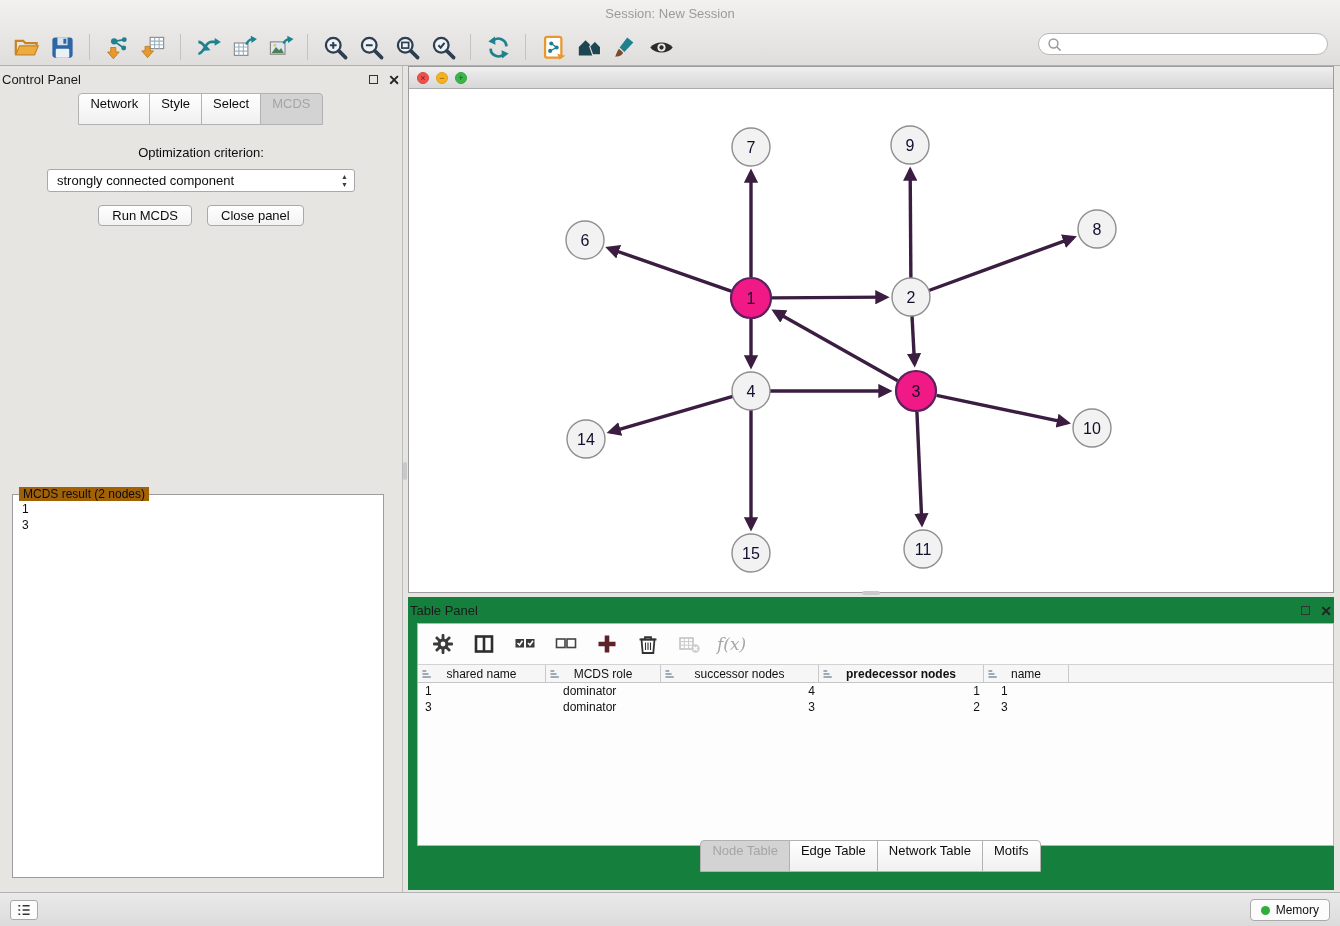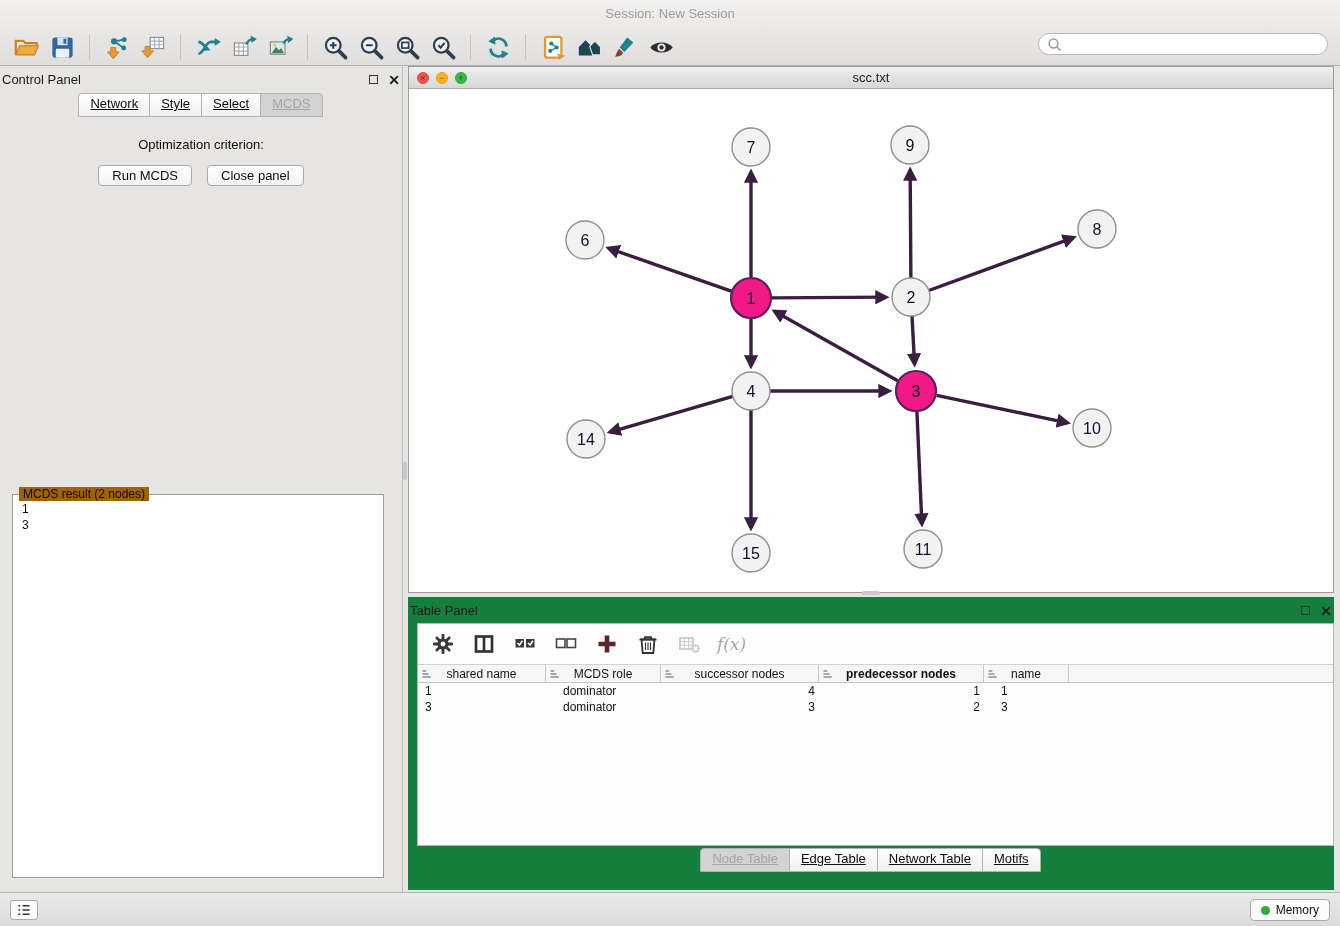--- a/index.html
+++ b/index.html
@@ -22,22 +22,22 @@
                      font-family:"Liberation Sans",sans-serif; background:transparent; }
 
   
   .control-panel { position:absolute; left:0; top:66px; width:403px; height:826px;
                    background:#e7e5e2; border-right:1px solid #bcbcbc; }
   .panel-header { height:27px; display:flex; align-items:center; padding:0 2px; font-size:13px; color:#1a1a1a; }
   .win-btns { margin-left:auto; display:flex; gap:10px; align-items:center; }
   .float-icon { width:9px; height:9px; border:1.5px solid #333; display:inline-block; }
   .close-icon { font-size:14px; font-weight:bold; color:#222; line-height:10px; }
   .tabbar { display:flex; justify-content:center; }
-  .tab { font-size:13px; padding:2px 11px 5px; background:linear-gradient(#ffffff,#f0f0f0);
-         border:1px solid #b2b2b2; margin-left:-1px; color:#0c0c0c; cursor:default;text-decoration:underline; }
+  .tab { font-size:13px; padding:2px 11px 13px; background:linear-gradient(#ffffff,#f0f0f0);
+         border:1px solid #b2b2b2; margin-left:-1px; color:#0c0c0c; cursor:default; }
   .tab:first-child { border-radius:4px 0 0 0; }
   .tab:last-child { border-radius:0 4px 0 0; }
   .tab.active { background:#d3d3d3; color:#a5a5a5; }
   .opt-label { margin-top:20px; text-align:center; font-size:13px; color:#0c0c0c; }
   .dropdown { position:relative; margin:9px auto 0; width:308px; height:23px; background:#fff;
               border:1px solid #a9a9a9; border-radius:3px; font-size:13px; line-height:21px;
               padding:0 22px 0 9px; color:#0c0c0c; }
   .dd-arrows { position:absolute; right:6px; top:3px; display:flex; flex-direction:column; line-height:8px;
                font-size:7px; color:#3c3c3c; }
   .btn-row { display:flex; justify-content:center; gap:15px; margin-top:13px; }
@@ -283,41 +283,47 @@
         <span class="close-icon">✕</span>
       </span>
     </div>
     <div class="tabbar" id="cp-tabs">
         <div class="tab">Network</div>
         <div class="tab">Style</div>
         <div class="tab">Select</div>
         <div class="tab active">MCDS</div>
       </div>
     <div class="opt-label">Optimization criterion:</div>
+    <div class="dropdown">
+      <span>strongly connected component</span>
+      <span class="dd-arrows">
+          <span>▲</span>
+          <span>▼</span>
+        </span>
+    </div>
     <div class="btn-row">
       <button class="push-btn">Run MCDS</button>
       <button class="push-btn">Close panel</button>
     </div>
     <div class="result-box">
       <span class="result-legend">MCDS result (2 nodes)</span>
       <div class="result-text" id="result-lines">
           <div>1</div>
           <div>3</div>
         </div>
     </div>
   </div>
 
   <div class="network-window">
     <div class="net-titlebar">
       <span class="traffic">
         <span class="tl red">×</span>
         <span class="tl yellow">−</span>
         <span class="tl green">+</span>
       </span>
-      <span class="net-title">scc.txt</span>
     </div>
     <svg id="graph-svg" width="924" height="503">
         <defs>
           <marker id="arrow" viewBox="0 0 10 10" refX="7.5" refY="5" markerWidth="4.2" markerHeight="4.2" orient="auto">
             <path d="M0 0 L10 5 L0 10 Z" fill="#3a1d40"></path>
           </marker>
         </defs>
         <line x1="342" y1="188" x2="342" y2="83" stroke="#3a1d40" stroke-width="3.4" marker-end="url(#arrow)"></line>
         <line x1="322.1752536154717" y1="202.07328138371903" x2="199.60088855300984" y2="159.24609359081066" stroke="#3a1d40" stroke-width="3.4" marker-end="url(#arrow)"></line>
         <line x1="362.9995898557659" y1="208.86875256340147" x2="477.00048826694535" y2="208.15624694833159" stroke="#3a1d40" stroke-width="3.4" marker-end="url(#arrow)"></line>

